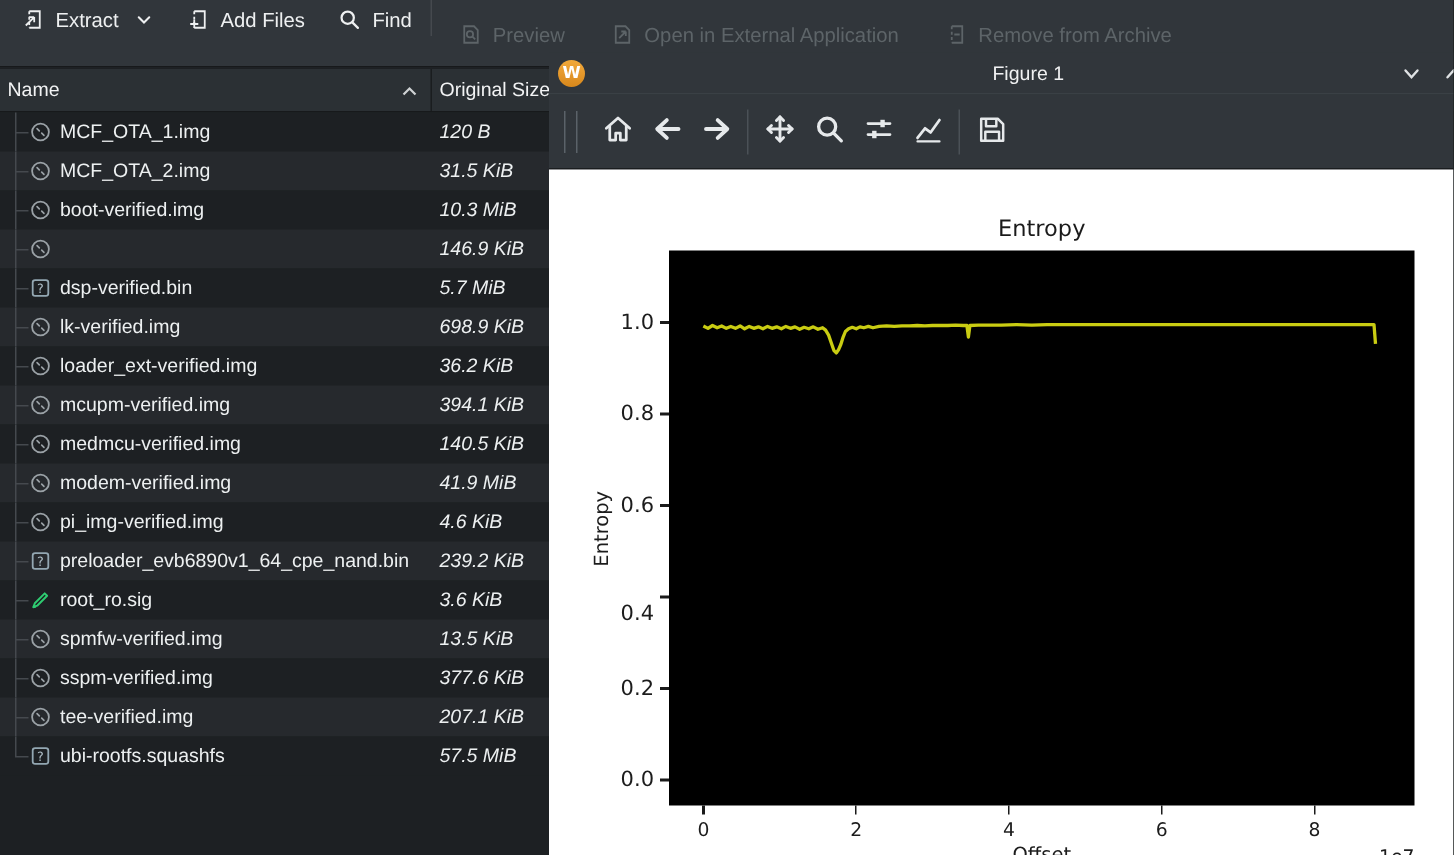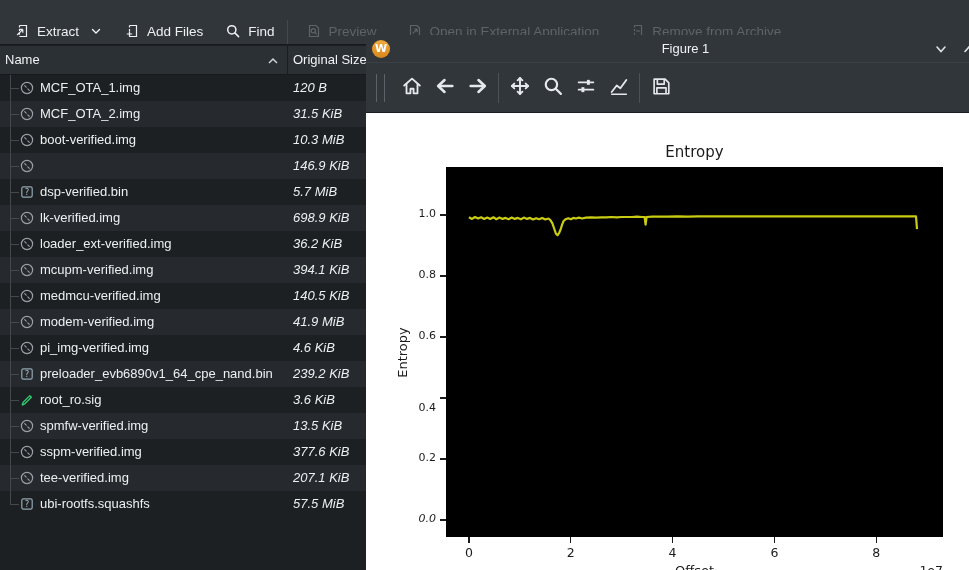--- a/index.html
+++ b/index.html
@@ -2,21 +2,21 @@
 <html><head>
 <meta charset="utf-8">
 <style>
   html,body{margin:0;padding:0;width:969px;height:570px;overflow:hidden;background:#1d2023;
     font-family:"Liberation Sans",sans-serif;-webkit-font-smoothing:antialiased;}
   .canvas{position:relative;width:969px;height:570px;overflow:hidden;}
 
   
   .archive-window{position:absolute;inset:0;background:#1d2023;}
   .ark-toolbar{position:absolute;left:0;top:0;width:969px;height:45px;background:#31363b;
-    border-bottom:1px solid #17191b;display:flex;align-items:flex-end;padding-left:8px;box-sizing:border-box;}
+    border-bottom:1px solid #17191b;display:flex;align-items:flex-start;padding-left:8px;box-sizing:border-box;}
   .tb-group{display:flex;align-items:center;gap:10px;}
   .tb-group.secondary{gap:18px;margin-top:10px;}
   .ark-btn{display:flex;align-items:center;gap:7px;background:none;border:none;padding:5px 6px;
     color:#eef0f1;font-family:"Liberation Sans",sans-serif;font-size:13.5px;cursor:pointer;}
   .ark-btn.disabled{color:#5d6468;}
   .ark-btn .ic{display:flex;width:16px;height:16px;}
   .ark-btn .chev{display:flex;width:12px;height:12px;margin-left:4px;}
   .tb-sep{width:1px;height:24px;background:#45494e;margin:0 12px 0 6px;}
 
   .list-header{position:absolute;left:0;top:46px;width:969px;height:29px;background:#2b3034;
@@ -60,21 +60,21 @@
   .mpl-btn svg{width:22px;height:22px;}
   .mpl-sep{width:1px;height:30px;background:#4b5157;margin:0 4px;}
 
   .fig-canvas{position:absolute;left:0;top:78px;width:603px;height:457px;background:#ffffff;overflow:hidden;
     font-family:"DejaVu Sans",sans-serif;color:#1c1c1c;}
   .plot-title{position:absolute;left:80px;top:30px;width:497px;text-align:center;font-size:15px;color:#1a1a1a;}
   .plot-area{position:absolute;left:80px;top:54px;width:497px;height:370px;background:#000;}
   .plot-area svg{position:absolute;inset:0;width:100%;height:100%;}
   .y-tick{position:absolute;width:6px;height:1.4px;background:#1a1a1a;}
   .x-tick{position:absolute;width:1.4px;height:6px;background:#1a1a1a;}
-  .y-tick-label{position:absolute;width:40px;text-align:right;font-size:11px;color:#1c1c1c;}
+  .y-tick-label{position:absolute;width:40px;text-align:right;font-size:14px;color:#1c1c1c;}
   .x-tick-label{position:absolute;width:40px;text-align:center;font-size:12.5px;color:#1c1c1c;}
   .ylabel{position:absolute;left:-58px;top:231px;width:190px;height:17px;text-align:center;
     font-size:13px;transform:rotate(-90deg);color:#1c1c1c;}
   .xlabel{position:absolute;left:80px;top:450px;width:497px;text-align:center;font-size:13px;color:#1c1c1c;}
   .offset-label{position:absolute;left:537px;top:450px;width:40px;text-align:right;font-size:12.5px;color:#1c1c1c;}
 </style>
 </head>
 <body>
 
 <div class="canvas">
@@ -421,21 +421,21 @@
           <span class="x-tick-label" style="left: 82.915px; top: 432px;">0</span>
           <span class="x-tick" style="left: 204.059px; top: 424px;"></span>
           <span class="x-tick-label" style="left: 184.759px; top: 432px;">2</span>
           <span class="x-tick" style="left: 305.903px; top: 424px;"></span>
           <span class="x-tick-label" style="left: 286.603px; top: 432px;">4</span>
           <span class="x-tick" style="left: 407.748px; top: 424px;"></span>
           <span class="x-tick-label" style="left: 388.448px; top: 432px;">6</span>
           <span class="x-tick" style="left: 509.592px; top: 424px;"></span>
           <span class="x-tick-label" style="left: 490.292px; top: 432px;">8</span>
           <span class="y-tick" style="left: 74px; top: 406.218px;"></span>
-          <span class="y-tick-label" style="left: 30px; top: 398.918px; font-style: italic;">0.0</span>
+          <span class="y-tick-label" style="left: 30px; top: 398.918px;">0.0</span>
           <span class="y-tick" style="left: 74px; top: 345.213px;"></span>
           <span class="y-tick-label" style="left: 30px; top: 337.913px;">0.2</span>
           <span class="y-tick" style="left: 74px; top: 284.207px;"></span>
           <span class="y-tick-label" style="left: 30px; top: 288px;">0.4</span>
           <span class="y-tick" style="left: 74px; top: 223.201px;"></span>
           <span class="y-tick-label" style="left: 30px; top: 215.901px;">0.6</span>
           <span class="y-tick" style="left: 74px; top: 162.195px;"></span>
           <span class="y-tick-label" style="left: 30px; top: 154.895px;">0.8</span>
           <span class="y-tick" style="left: 74px; top: 101.19px;"></span>
           <span class="y-tick-label" style="left: 30px; top: 93.8895px;">1.0</span>

